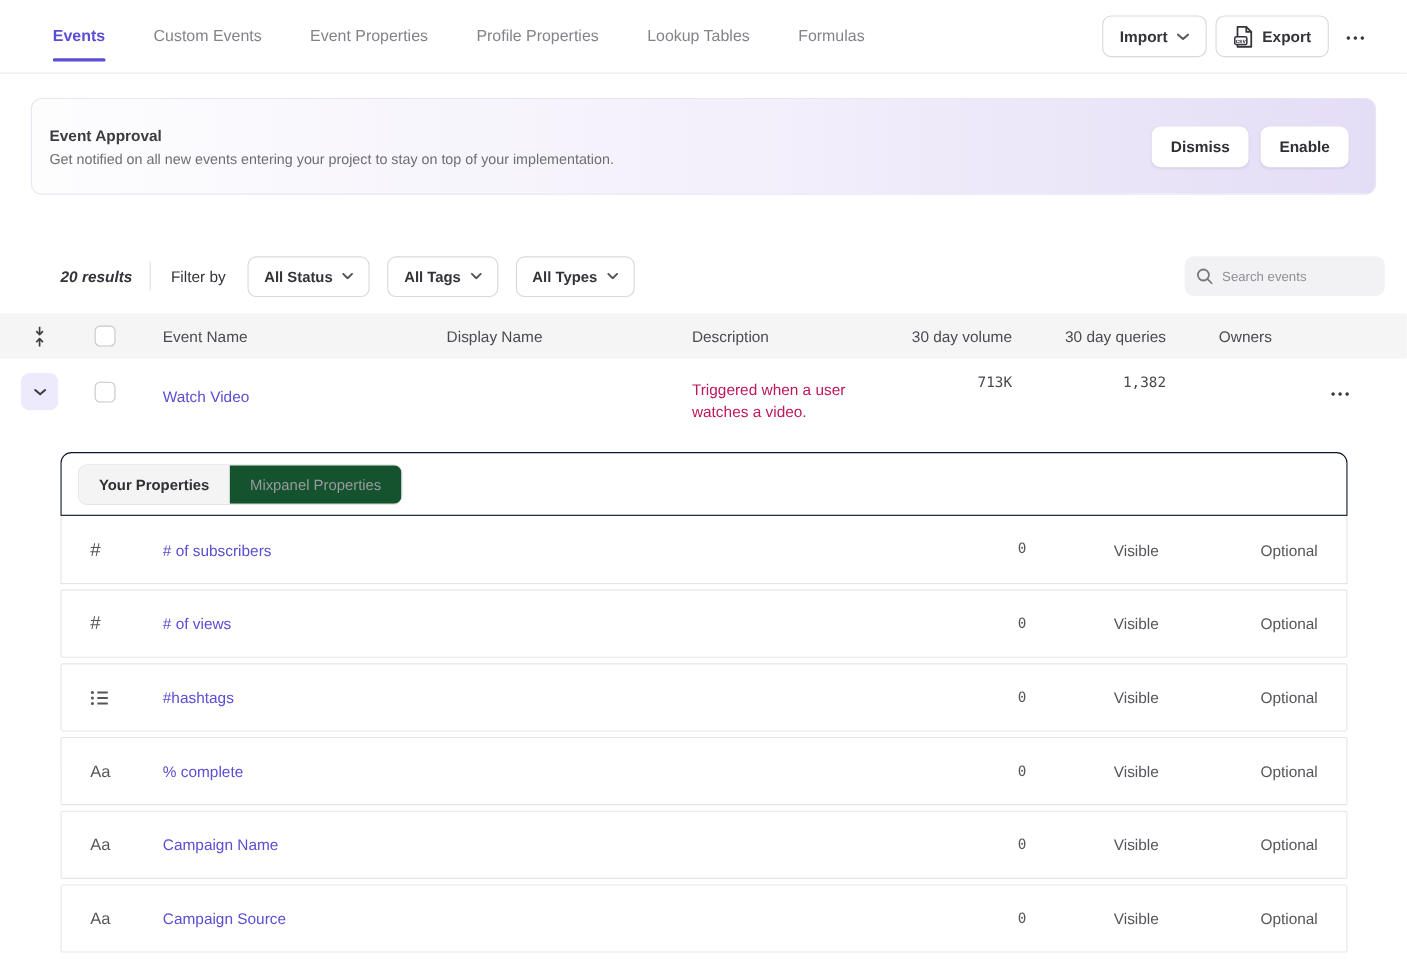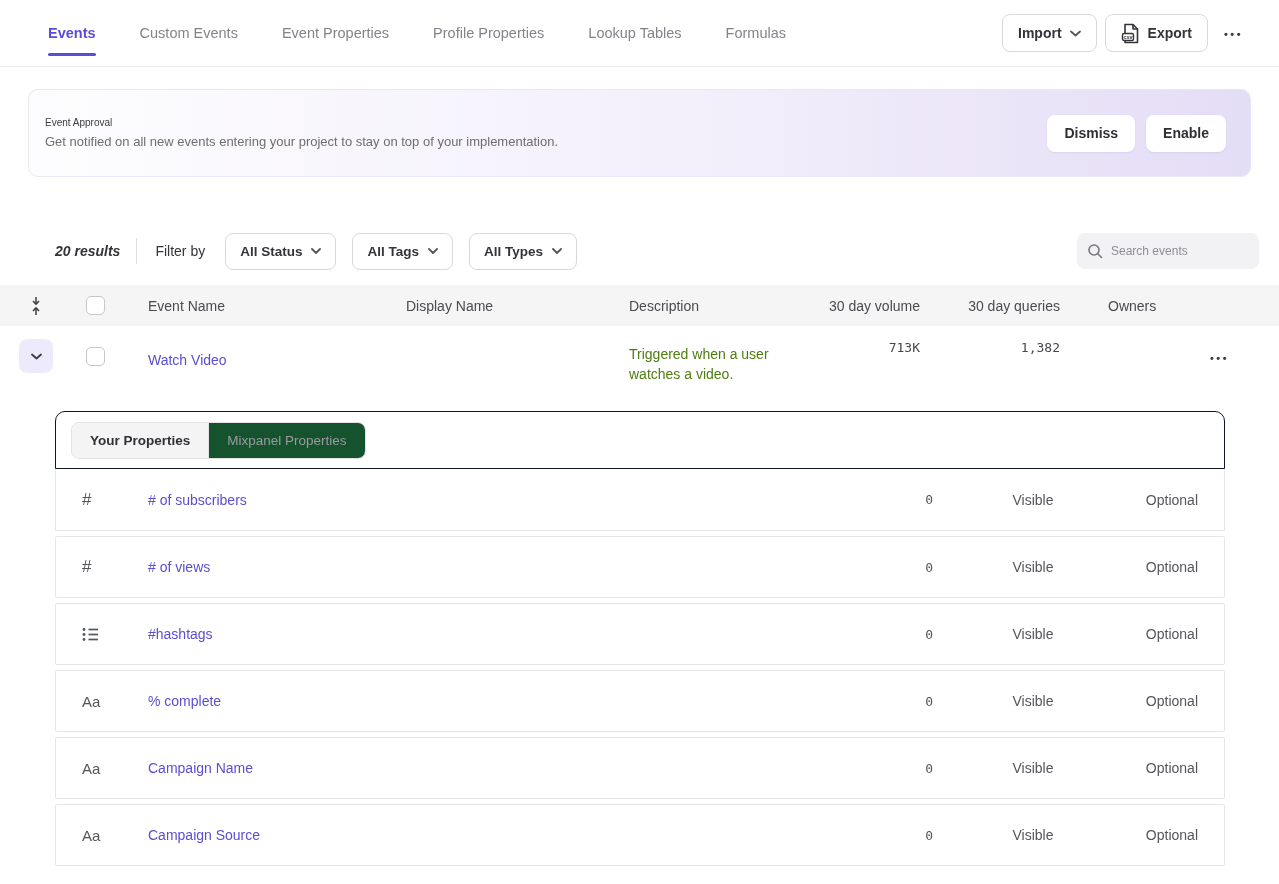--- a/index.html
+++ b/index.html
@@ -27,21 +27,21 @@
   .icon-btn { border:none; background:transparent; cursor:pointer; padding:6px 8px;
          color:#3c3c41; }
   .dots { font-size:11px; letter-spacing:2.5px; color:#3c3c41; font-weight:bold; }
   .chev { stroke:#55565b; stroke-width:1.8; fill:none; stroke-linecap:round; stroke-linejoin:round; }
 
   
   .banner { margin:22px 28px 0 28px; height:88px; border:1px solid #e9e5f6; border-radius:10px;
             background:linear-gradient(90deg,#fdfdfe 0%, #f3effb 55%, #e4ddf6 100%);
             display:flex; align-items:center; padding:0 24px 0 16px; }
   .banner-text { flex:1; }
-  .banner-title { font-size:10px; font-weight:normal; color:#3b3b40; }
+  .banner-title { font-size:14px; font-weight:bold; color:#3b3b40; }
   .banner-desc { font-size:13px; color:#6d6d74; margin-top:6px; }
   .banner-actions { display:flex; gap:11px; }
   .white-btn { background:#fff; border:none; border-radius:8px; height:37px; padding:0 17px;
                font-family:inherit; font-size:14px; font-weight:bold; color:#2f2f34;
                box-shadow:0 1px 2px rgba(40,30,80,0.08); cursor:pointer; }
 
   
   .filter-row { margin:56px 20px 0 55px; display:flex; align-items:center; height:36px; }
   .results { font-weight:bold; font-size:14px; color:#33333a;font-style:italic; }
   .vdiv { width:1px; height:26px; background:#dddde1; margin:0 18px 0 16px; }
@@ -68,21 +68,21 @@
   .col-owners { width:100px; padding-left:48px; }
   .col-actions{ flex:1; text-align:right; padding-right:42px; }
   .checkbox { width:19px; height:19px; border:1.5px solid #c7c7cb; border-radius:5px; background:#fff; cursor:pointer; }
 
   .event-row { height:85px; display:flex; align-items:flex-start; padding-top:13px; }
   .expander { width:34px; height:34px; border:none; border-radius:8px; background:#edebfb;
               display:flex; align-items:center; justify-content:center; cursor:pointer; }
   .event-row .col-check { padding-top:8px; }
   .event-row .col-name { padding-top:13px; }
   .link { color:#5a4ed2; font-size:14px; cursor:pointer; text-decoration:none; }
-  .desc { font-size:14px; color:#4d7c0f; line-height:20px; padding-top:5px; }
+  .desc { font-size:14px; color:#be185d; line-height:20px; padding-top:5px; }
   .num { font-size:13px; color:#47484d; padding-top:7px; }
   .event-row .col-actions { padding-top:5px; }
 
   
   .panel-tabs-box { margin-left:55px; width:1170px; height:58px; border:1px solid #0f172a;
                     border-radius:10px 10px 0 0; display:flex; align-items:center; padding-left:15px;
                     background:#fff; }
   .seg-control { display:flex; border:1px solid #e3e3e6; border-radius:8px; overflow:hidden; }
   .seg { height:35px; display:flex; align-items:center; padding:0 18px; font-size:13.5px;
          color:#9a9aa1; background:#14532d; cursor:pointer; white-space:nowrap; }

